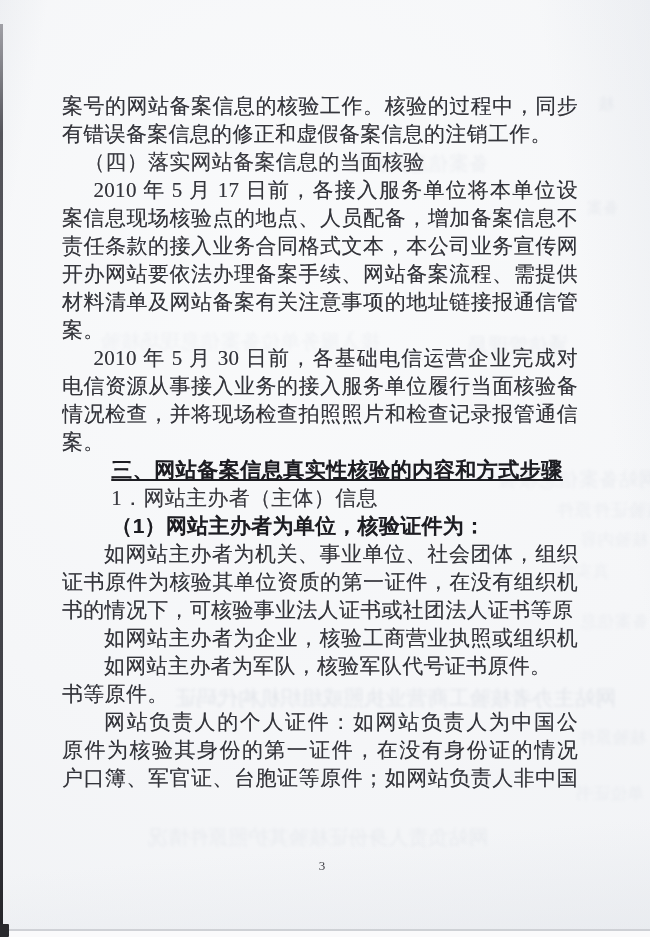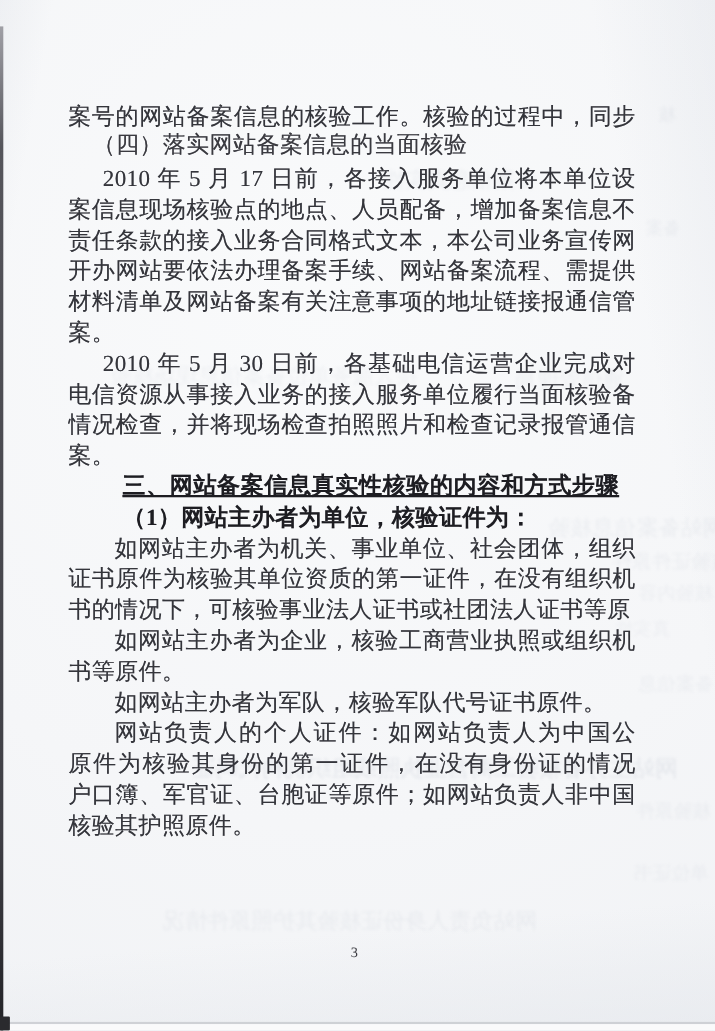--- a/index.html
+++ b/index.html
@@ -52,32 +52,32 @@
   .ln {
     font-size: 21px;
     line-height: 28px;
     height: 28px;
     overflow: hidden;
     color: var(--ink);
     letter-spacing: 0.3px;
   }
   .just { text-align: justify; text-align-last: justify; }
   .indent     { text-indent: 2em; }
-  .indent-sm  { text-indent: 1.05em; font-family: Liberation Mono, monospace; }
+  .indent-sm  { text-indent: 1.05em; }
   .indent-num { text-indent: 1.5em; }
   .indent-lg  { text-indent: 2.35em; }
   .heading {
     font-family: "Liberation Sans", sans-serif;
     font-weight: 700;
     color: var(--heading);
     letter-spacing: 0.5px;
     text-decoration: underline;
   }
   .boldsub {
-    font-family: Liberation Serif, serif;
+    font-family: Liberation Sans, sans-serif;
     font-weight: 700;
     color: var(--heading);
   }
   .kai { color: #3a3a40; }
   .page-number {
     position: absolute; left: 0; top: 858px; width: 644px;
     text-align: center;
     font-size: 13px;
     color: #3c3c42;
   }
@@ -113,39 +113,40 @@
       <span class="bleed-item" style="left: 558px; top: 560px; font-size: 17px; opacity: 0.08;">真实性</span>
       <span class="bleed-item" style="left: 580px; top: 610px; font-size: 17px; opacity: 0.09;">备案信息</span>
       <span class="bleed-item" style="left: 175px; top: 684px; font-size: 21px; opacity: 0.16;">网站主办者核验工商营业执照或组织机构代码证</span>
       <span class="bleed-item" style="left: 578px; top: 726px; font-size: 17px; opacity: 0.1;">核验原件</span>
       <span class="bleed-item" style="left: 576px; top: 782px; font-size: 17px; opacity: 0.09;">单位证书</span>
       <span class="bleed-item" style="left: 148px; top: 824px; font-size: 20px; opacity: 0.1;">网站负责人身份证核验其护照原件情况</span>
     </div>
 
   <main class="text-block">
       <div class="ln just">案号的网站备案信息的核验工作。核验的过程中，同步完成所有</div>
+      <div class="ln">有错误备案信息的修正和虚假备案信息的注销工作。</div>
       <div class="ln kai indent-sm">（四）落实网站备案信息的当面核验</div>
       <div class="ln indent-num just">2010 年 5 月 17 日前，各接入服务单位将本单位设立的网站备</div>
       <div class="ln just">案信息现场核验点的地点、人员配备，增加备案信息不真实用户</div>
       <div class="ln just">责任条款的接入业务合同格式文本，本公司业务宣传网站公示的</div>
       <div class="ln just">开办网站要依法办理备案手续、网站备案流程、需提供的证件、</div>
       <div class="ln just">材料清单及网站备案有关注意事项的地址链接报通信管理局备</div>
       <div class="ln">案。</div>
       <div class="ln indent-num just">2010 年 5 月 30 日前，各基础电信运营企业完成对租用本单位</div>
       <div class="ln just">电信资源从事接入业务的接入服务单位履行当面核验备案信息的</div>
       <div class="ln just">情况检查，并将现场检查拍照照片和检查记录报管通信管理局备</div>
       <div class="ln">案。</div>
       <div class="ln heading indent-lg">三、网站备案信息真实性核验的内容和方式步骤</div>
+      <div class="ln kai indent-lg">1．网站主办者（主体）信息</div>
       <div class="ln boldsub indent-lg">（1）网站主办者为单位，核验证件为：</div>
       <div class="ln indent just">如网站主办者为机关、事业单位、社会团体，组织机构代码</div>
       <div class="ln just">证书原件为核验其单位资质的第一证件，在没有组织机构代码证</div>
       <div class="ln">书的情况下，可核验事业法人证书或社团法人证书等原件。</div>
       <div class="ln indent just">如网站主办者为企业，核验工商营业执照或组织机构代码证</div>
+      <div class="ln indent">如网站主办者为军队，核验军队代号证书原件。</div>
       <div class="ln">书等原件。</div>
-      <div class="ln indent">如网站主办者为军队，核验军队代号证书原件。</div>
       <div class="ln indent just">网站负责人的个人证件：如网站负责人为中国公民，身份证</div>
       <div class="ln just">原件为核验其身份的第一证件，在没有身份证的情况下，可核验</div>
       <div class="ln just">户口簿、军官证、台胞证等原件；如网站负责人非中国公民，则</div>
-      <div class="ln">核验其护照原件。</div>
     </main>
 
   <div class="page-number">3</div>
 </div>
 
 </body></html>

